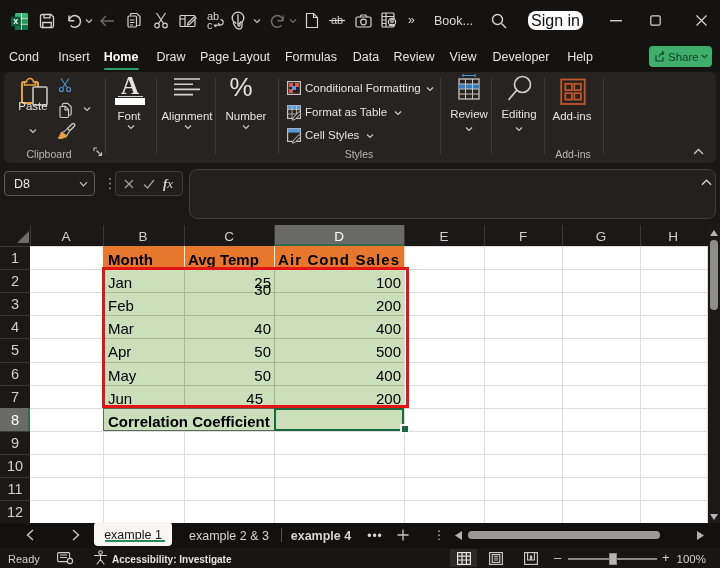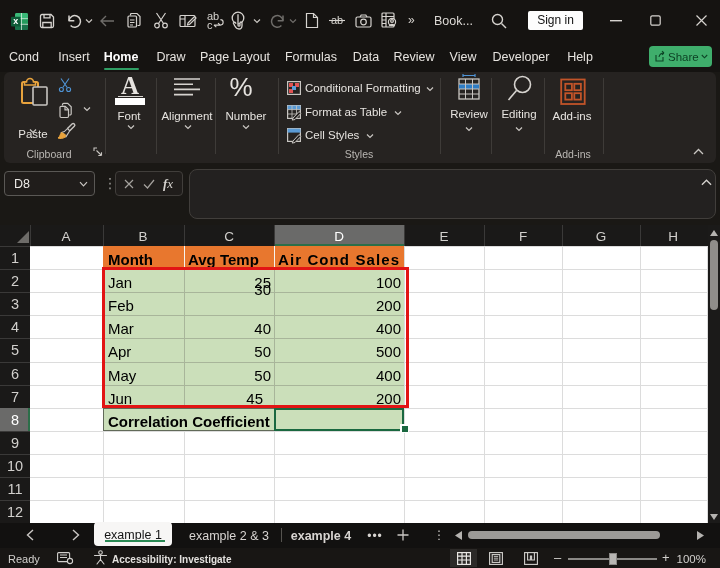--- a/index.html
+++ b/index.html
@@ -106,21 +106,21 @@
 
 <div class="abs" style="left:408px;top:13px;color:#d6d3cf;font-size:12px;">»</div>
 
 <div class="abs" style="left:434px;top:14px;color:#dddad6;font-size:12.5px;">Book...</div>
 
 <svg class="ic" style="left:491px;top:13px" width="16" height="16" viewBox="0 0 16 16" fill="none" stroke="#d6d3cf" stroke-width="1.4">
   <circle cx="6.5" cy="6.5" r="5"></circle>
   <path d="M10.5 10.5 L15 15"></path>
 </svg>
 
-<div class="abs" style="left:528px;top:11px;width:55px;height:19px;background:#fdfdfd;border-radius:2px;color:#111;font-size:12px;text-align:center;line-height:19px;">Sign in</div>
+<div class="abs" style="left:528px;top:11px;width:55px;height:19px;background:#fdfdfd;border-radius:8px;color:#111;font-size:16px;text-align:center;line-height:19px;">Sign in</div>
 
 <svg class="ic" style="left:610px;top:20px" width="12" height="2" viewBox="0 0 12 2">
     <rect width="12" height="1.4" fill="#d6d3cf"></rect>
   </svg>
 <svg class="ic" style="left:650px;top:15px" width="11" height="11" viewBox="0 0 11 11" fill="none" stroke="#d6d3cf" stroke-width="1.2">
     <rect x="0.8" y="0.8" width="9.4" height="9.4" rx="1.5"></rect>
   </svg>
 <svg class="ic" style="left:696px;top:15px" width="11" height="11" viewBox="0 0 11 11" stroke="#d6d3cf" stroke-width="1.2">
     <path d="M0.5 0.5 L10.5 10.5 M10.5 0.5 L0.5 10.5"></path>
   </svg>
@@ -160,21 +160,21 @@
 <div class="abs" style="left:440px;top:78px;width:1px;height:76px;background:#3e3b38;"></div>
 <div class="abs" style="left:491px;top:78px;width:1px;height:76px;background:#3e3b38;"></div>
 <div class="abs" style="left:544px;top:78px;width:1px;height:76px;background:#3e3b38;"></div>
 <div class="abs" style="left:603px;top:78px;width:1px;height:76px;background:#3e3b38;"></div>
 
 <svg class="ic" style="left:21px;top:79px" width="29" height="29" viewBox="0 0 29 29" fill="none">
   <rect x="1" y="3" width="16" height="21" rx="1.5" stroke="#e8a33d" stroke-width="2"></rect>
   <path d="M5.5 3 a3.5 3.5 0 0 1 7 0 h2 v3 h-11 v-3 Z" fill="#262321" stroke="#e8a33d" stroke-width="1.6"></path>
   <rect x="12" y="8" width="14" height="18" rx="1" fill="#262321" stroke="#c8c5c1" stroke-width="1.6"></rect>
 </svg>
-<div class="abs" style="left:33px;top:128px;transform:translateX(-50%);color:#e6e3df;font-size:11.5px;">Paste</div>
+<div class="abs" style="left:33px;top:100px;transform:translateX(-50%);color:#e6e3df;font-size:11.5px;">Paste</div>
 <svg class="ic" style="left:29px;top:128px" width="8" height="6" viewBox="0 0 8 6" fill="none" stroke="#c9c6c2" stroke-width="1.2">
     <path d="M1 1.5 L4 4.5 L7 1.5"></path>
   </svg>
 
 <svg class="ic" style="left:58px;top:78px" width="14" height="15" viewBox="0 0 14 15" fill="none" stroke="#4f93d4" stroke-width="1.1">
   <path d="M11 0.5 L4.8 9.5 M3 0.5 L9.2 9.5"></path>
   <circle cx="3.4" cy="11.5" r="2"></circle>
   <circle cx="10.6" cy="11.5" r="2"></circle>
 </svg>
 <svg class="ic" style="left:58px;top:102px" width="16" height="17" viewBox="0 0 16 17" fill="none" stroke="#c8c5c1" stroke-width="1.2">

